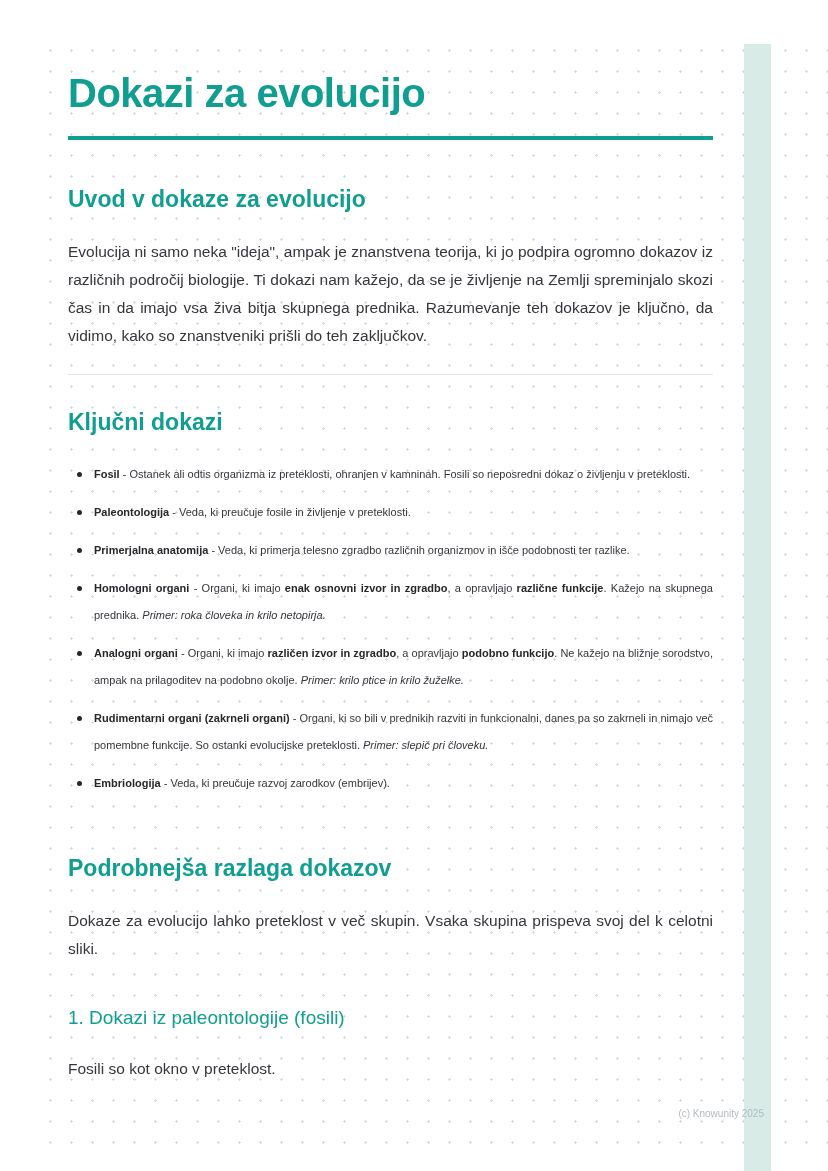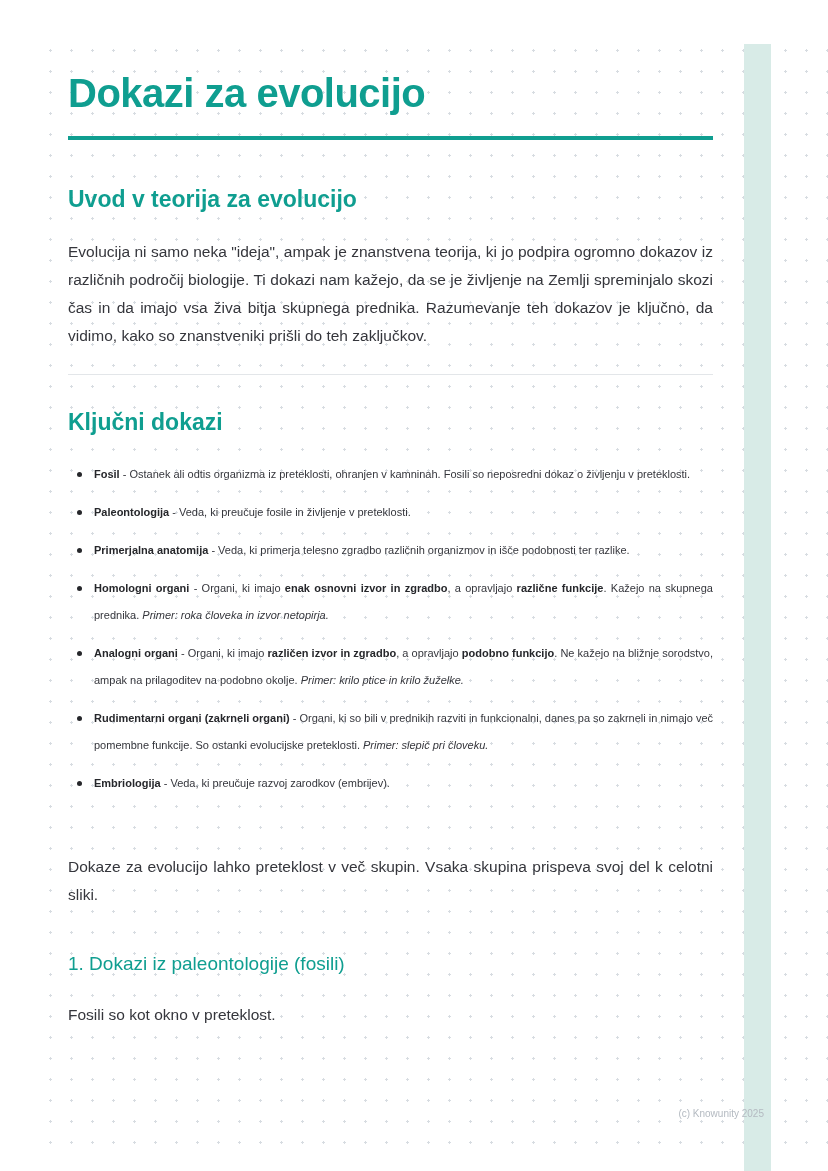--- a/index.html
+++ b/index.html
@@ -112,38 +112,39 @@
 <body>
 
 <div class="page">
   <div class="dots"></div>
   <div class="right-band"></div>
 
   <div class="content">
     <h1>Dokazi za evolucijo</h1>
     <div class="title-rule"></div>
 
-    <h2>Uvod v teorija za evolucijo</h2>
+    <h2>Uvod v dokaze za evolucijo</h2>
     <p>Evolucija ni samo neka "ideja", ampak je znanstvena teorija, ki jo podpira ogromno dokazov iz različnih področij biologije. Ti dokazi nam kažejo, da se je življenje na Zemlji spreminjalo skozi čas in da imajo vsa živa bitja skupnega prednika. Razumevanje teh dokazov je ključno, da vidimo, kako so znanstveniki prišli do teh zaključkov.</p>
 
     <hr class="divider">
 
     <h2>Ključni dokazi</h2>
     <ul class="terms">
         <li><span class="seg-b">Fosil</span><span class="seg-n"> - Ostanek ali odtis organizma iz preteklosti, ohranjen v kamninah. Fosili so neposredni dokaz o življenju v preteklosti.</span></li>
         <li><span class="seg-b">Paleontologija</span><span class="seg-n"> - Veda, ki preučuje fosile in življenje v preteklosti.</span></li>
         <li><span class="seg-b">Primerjalna anatomija</span><span class="seg-n"> - Veda, ki primerja telesno zgradbo različnih organizmov in išče podobnosti ter razlike.</span></li>
-        <li><span class="seg-b">Homologni organi</span><span class="seg-n"> - Organi, ki imajo </span><span class="seg-b">enak osnovni izvor in zgradbo</span><span class="seg-n">, a opravljajo </span><span class="seg-b">različne funkcije</span><span class="seg-n">. Kažejo na skupnega prednika. </span><span class="seg-i">Primer: roka človeka in izvor netopirja.</span></li>
+        <li><span class="seg-b">Homologni organi</span><span class="seg-n"> - Organi, ki imajo </span><span class="seg-b">enak osnovni izvor in zgradbo</span><span class="seg-n">, a opravljajo </span><span class="seg-b">različne funkcije</span><span class="seg-n">. Kažejo na skupnega prednika. </span><span class="seg-i">Primer: roka človeka in krilo netopirja.</span></li>
         <li><span class="seg-b">Analogni organi</span><span class="seg-n"> - Organi, ki imajo </span><span class="seg-b">različen izvor in zgradbo</span><span class="seg-n">, a opravljajo </span><span class="seg-b">podobno funkcijo</span><span class="seg-n">. Ne kažejo na bližnje sorodstvo, ampak na prilagoditev na podobno okolje. </span><span class="seg-i">Primer: krilo ptice in krilo žuželke.</span></li>
         <li><span class="seg-b">Rudimentarni organi (zakrneli organi)</span><span class="seg-n"> - Organi, ki so bili v prednikih razviti in funkcionalni, danes pa so zakrneli in nimajo več pomembne funkcije. So ostanki evolucijske preteklosti. </span><span class="seg-i">Primer: slepič pri človeku.</span></li>
         <li><span class="seg-b">Embriologija</span><span class="seg-n"> - Veda, ki preučuje razvoj zarodkov (embrijev).</span></li>
       </ul>
 
     <div class="section-gap"></div>
 
+    <h2>Podrobnejša razlaga dokazov</h2>
     <p>Dokaze za evolucijo lahko preteklost v več skupin. Vsaka skupina prispeva svoj del k celotni sliki.</p>
 
     <h3>1. Dokazi iz paleontologije (fosili)</h3>
     <p>Fosili so kot okno v preteklost.</p>
   </div>
 
   <div class="footer">(c) Knowunity 2025</div>
 </div>
 
 </body></html>

